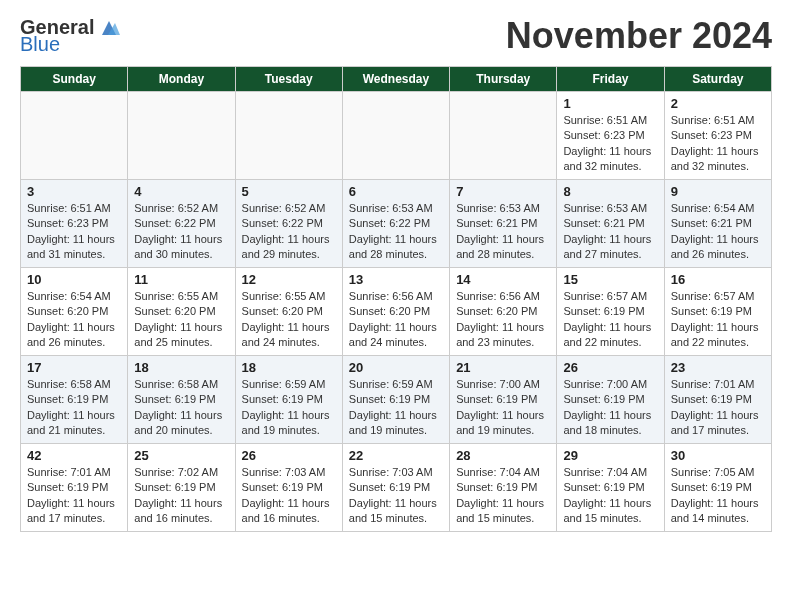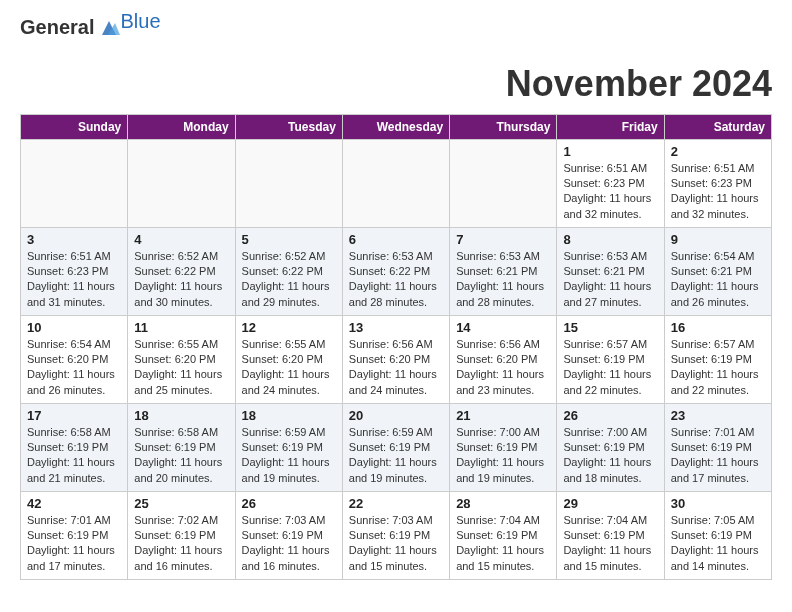--- a/index.html
+++ b/index.html
@@ -16,20 +16,21 @@
       padding: 16px 20px 10px 20px;
     }
     .header {
       display: flex;
       justify-content: space-between;
       align-items: flex-start;
       margin-bottom: 10px;
     }
     .logo {
       display: flex;
+      flex-direction: column;
       align-items: flex-start;
     }
     .logo-text {
       display: flex;
       align-items: center;
       gap: 2px;
     }
     .logo-general {
       font-size: 20px;
       font-weight: bold;
@@ -46,39 +47,38 @@
       margin-left: 2px;
     }
     .title-area {
       text-align: right;
     }
     .month-title {
       font-size: 36px;
       font-weight: bold;
       color: #333;
       line-height: 1.1;
-      margin-top: 48px;
     }
     .location {
       font-size: 15px;
       color: #555;
       text-align: right;
     }
     .calendar {
       width: 100%;
       border-collapse: collapse;
       table-layout: fixed;
     }
     .calendar th {
-      background: #701a75;
+      background: #14532d;
       color: #fff;
       font-size: 12px;
       font-weight: bold;
       padding: 5px 6px;
-      text-align: right;
+      text-align: center;
       border: 1px solid #ccc;
     }
     .calendar td {
       vertical-align: top;
       border: 1px solid #ccc;
       padding: 4px 6px;
       height: 88px;
       background: #fff;
       font-size: 10px;
       color: #333;

